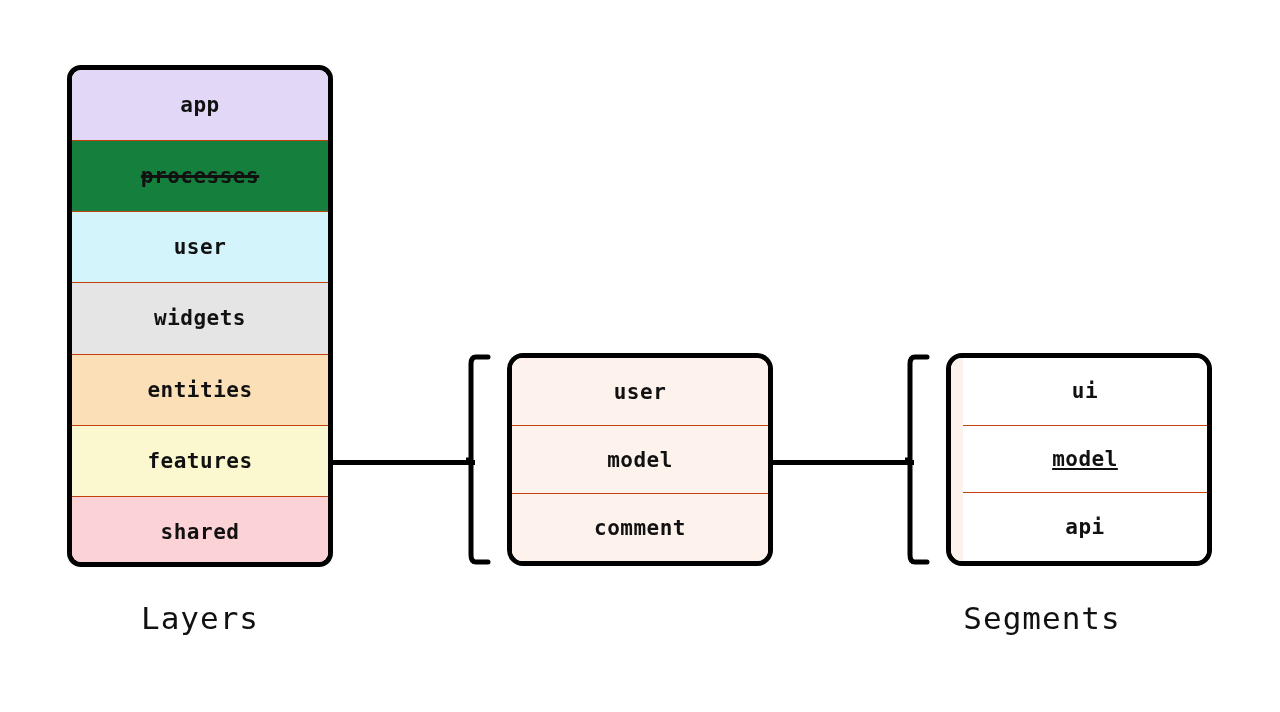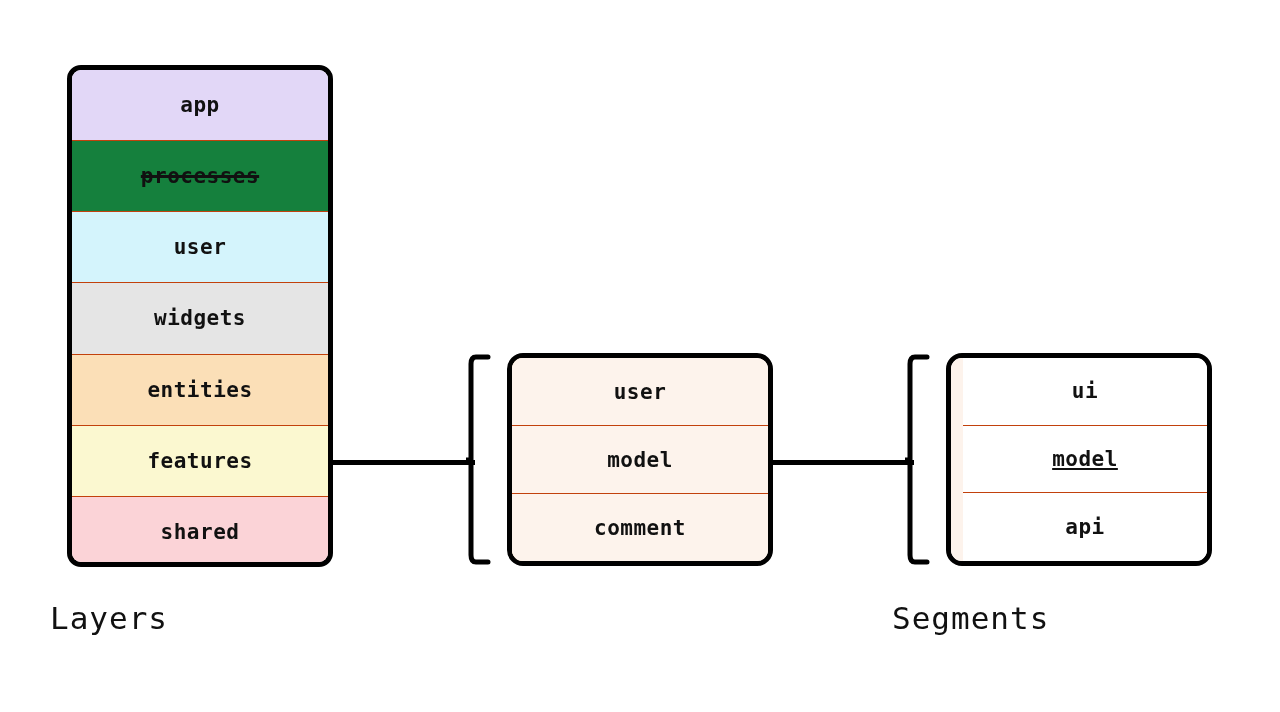--- a/index.html
+++ b/index.html
@@ -118,20 +118,21 @@
   #connector-slices-segments {
     left: 770px;
     top: 460px;
     width: 144px;
   }
 
   
   .caption {
     position: absolute;
     width: 300px;
+    text-align: center;
     font-size: 31px;
     letter-spacing: 1px;
     color: #111111;
     top: 600px;
   }
   #caption-layers   { left: 50px; }
   #caption-slices   { left: 489px; }
   #caption-segments { left: 892px; }
 </style>
 </head>

